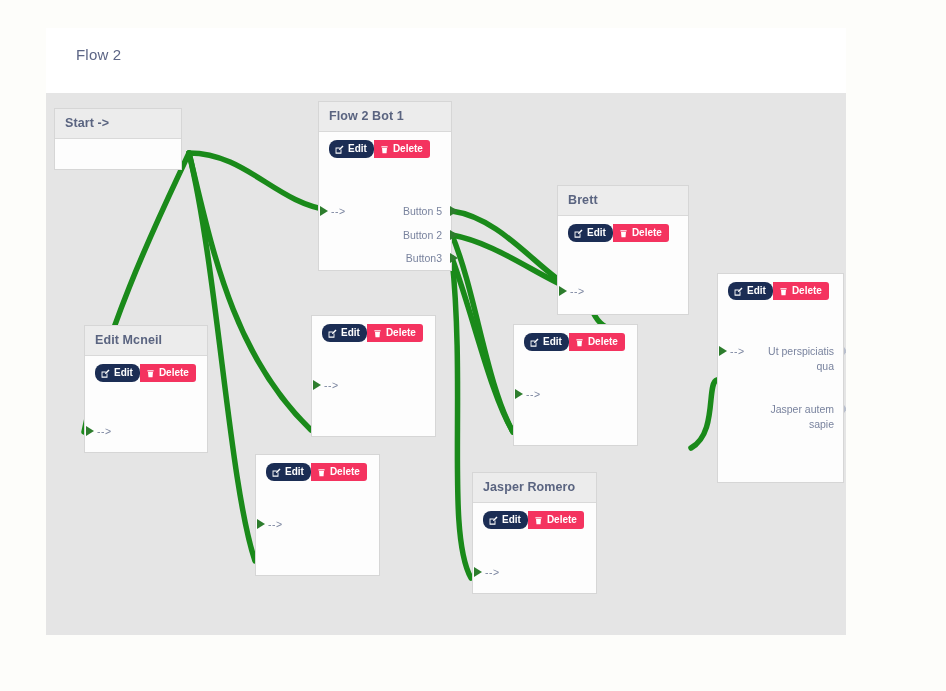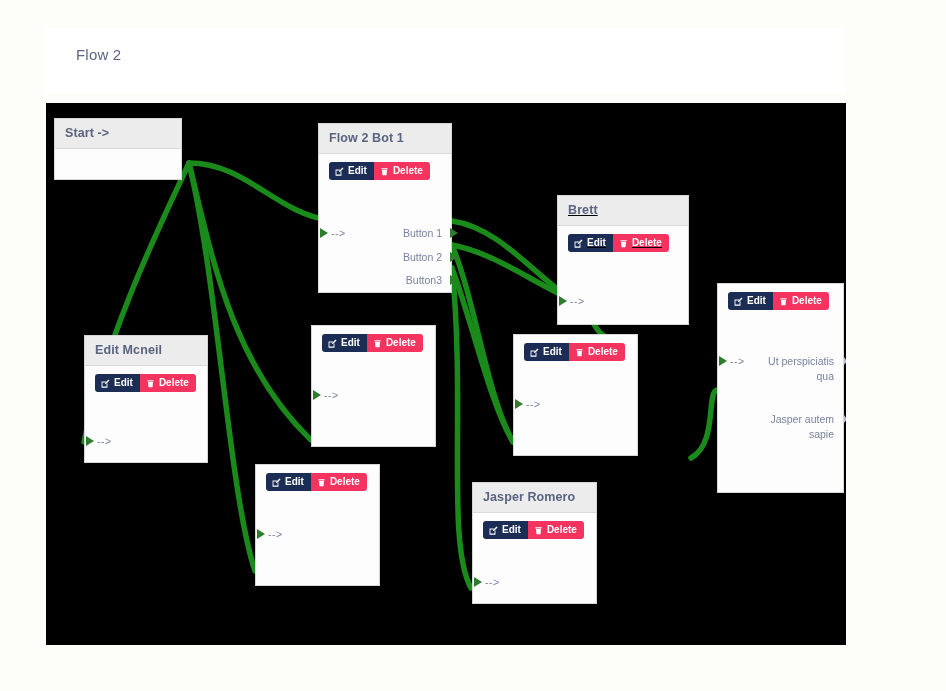--- a/index.html
+++ b/index.html
@@ -31,24 +31,24 @@
     left: 30px;
     top: 18px;
     font-size: 15px;
     color: #5c6585;
     font-family: "Liberation Sans", sans-serif;
     letter-spacing: 0.2px;
   }
   .canvas {
     position: absolute;
     left: 46px;
-    top: 103px;
+    top: 93px;
     width: 800px;
     height: 542px;
-    background: #000000;
+    background: #e5e5e5;
     overflow: hidden;
   }
   .edges-svg {
     position: absolute;
     left: 0;
     top: 0;
     width: 800px;
     height: 542px;
     pointer-events: none;
   }
@@ -92,20 +92,21 @@
     border: none;
     font-family: "Liberation Sans", sans-serif;
     cursor: pointer;
     line-height: 1;
     white-space: nowrap;
   }
   .btn-edit {
     background: #1b2d54;
     border-top-left-radius: 3px;
     border-bottom-left-radius: 3px;
+    border-radius: 8px;
   }
   .btn-delete {
     background: #f4335f;
     border-top-right-radius: 3px;
     border-bottom-right-radius: 3px;
   }
   .btn svg { display: block; }
   .ports {
     position: absolute;
     left: 0;
@@ -194,21 +195,21 @@
         <path d="M 545,215 C 560,250 575,220 560,265"></path>
 
         <path d="M 645,355 C 672,340 660,290 671,287"></path>
       </g>
     </svg>
 
     <div class="node" style="left:8px; top:15px; width:128px; height:62px;">
       <div class="node-header">Start -&gt;</div>
     </div>
 
-    <div class="node" style="left:272px; top:8px; width:134px; height:170px;margin-top:12px;">
+    <div class="node" style="left:272px; top:8px; width:134px; height:170px;">
       <div class="node-header">Flow 2 Bot 1</div>
       <div class="node-body">
         <div class="btn-row">
           <button class="btn btn-edit">
             <span>
                 <svg width="9" height="9" viewBox="0 0 16 16">
                   <path d="M1 4.5h7.5v1.6H2.6v7.3h7.3V8h1.6v7.5H1z" fill="#fff"></path>
                   <path d="M9.3 8.6 7 9.1l.5-2.3 5.8-5.8 1.8 1.8z" fill="#fff"></path>
                 </svg>
               </span>
@@ -223,21 +224,21 @@
               </span>
             <span>Delete</span>
           </button>
         </div>
         <div class="ports">
           <div class="port-in" style="left:12px; top:73px;">
             <span class="marker"></span>
             <span>--&gt;</span>
           </div>
           <div class="port-out" style="top:72px;">
-            <span>Button 1</span>
+            <span>Button 5</span>
             <span class="marker"></span>
           </div>
           <div class="port-out" style="top:96px;">
             <span>Button 2</span>
             <span class="marker"></span>
           </div>
           <div class="port-out" style="top:119px;">
             <span>Button3</span>
             <span class="marker"></span>
           </div>
@@ -395,21 +396,21 @@
         </div>
         <div class="ports">
           <div class="port-in" style="left:12px; top:63px;">
             <span class="marker"></span>
             <span>--&gt;</span>
           </div>
         </div>
       </div>
     </div>
 
-    <div class="node" style="left:511px; top:92px; width:132px; height:130px;text-decoration:underline;">
+    <div class="node" style="left:511px; top:92px; width:132px; height:130px;">
       <div class="node-header">Brett</div>
       <div class="node-body">
         <div class="btn-row">
           <button class="btn btn-edit">
             <span>
                 <svg width="9" height="9" viewBox="0 0 16 16">
                   <path d="M1 4.5h7.5v1.6H2.6v7.3h7.3V8h1.6v7.5H1z" fill="#fff"></path>
                   <path d="M9.3 8.6 7 9.1l.5-2.3 5.8-5.8 1.8 1.8z" fill="#fff"></path>
                 </svg>
               </span>

